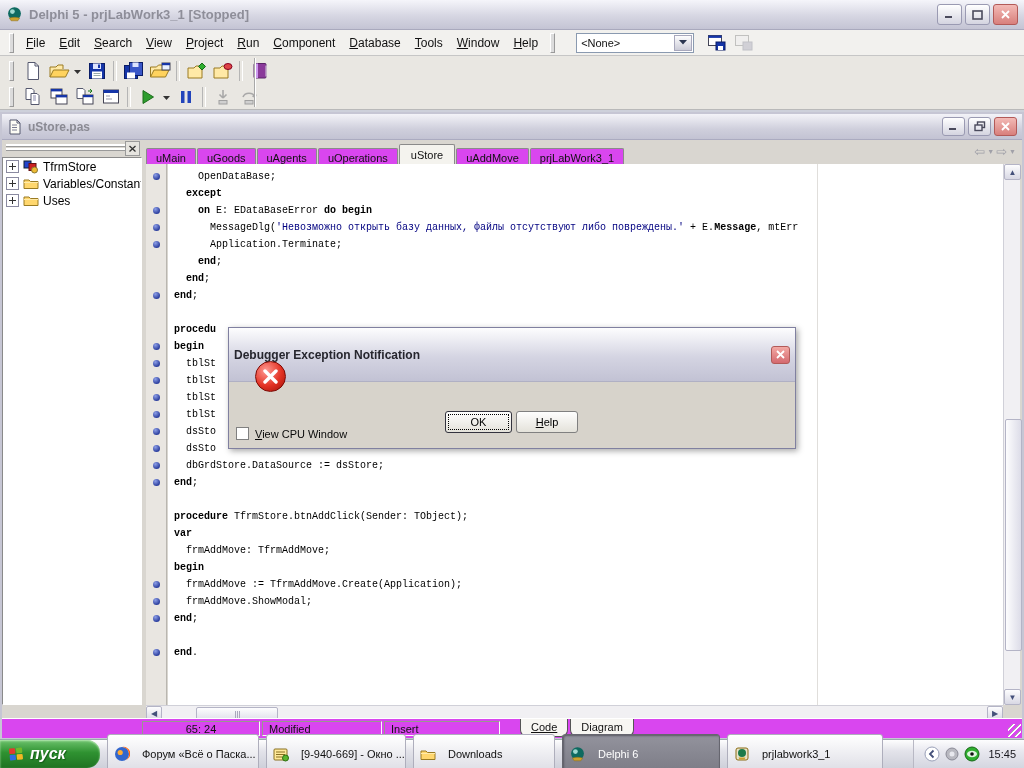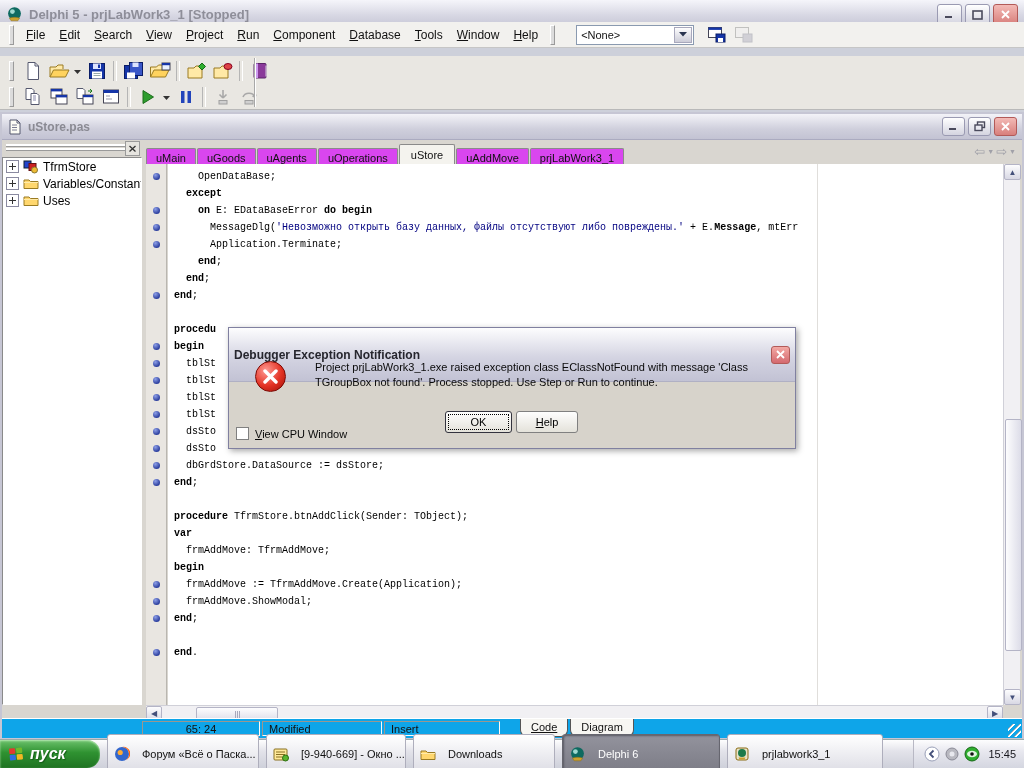--- a/index.html
+++ b/index.html
@@ -7,21 +7,21 @@
           font-family:"Liberation Sans",sans-serif;-webkit-font-smoothing:antialiased;}
   
   .main-title{position:absolute;left:0;top:0;width:1024px;height:30px;
     background:linear-gradient(#f5f5fa,#d6d6e2 55%,#c4c4d4);border-bottom:1px solid #a9a9bd;
     display:flex;align-items:center;padding:0 6px;box-sizing:border-box;}
   .main-title .t{color:#8e8e99;font-weight:bold;font-size:13px;margin-left:6px;white-space:nowrap;}
   .winbtns{margin-left:auto;display:flex;gap:3px;}
   .wbtn{width:23px;height:19px;border:1px solid #9a9ab2;border-radius:3px;
     background:linear-gradient(#ffffff,#d4d4e0);display:flex;align-items:center;justify-content:center;}
   .wbtn.close{background:linear-gradient(#f3bab6,#d87f7c);border-color:#b25a58;}
-  .menubar{position:absolute;left:0;top:22px;width:1024px;height:26px;background:#f2f1ee;
+  .menubar{position:absolute;left:0;top:30px;width:1024px;height:26px;background:#f2f1ee;
     border-bottom:1px solid #c6c6c6;display:flex;align-items:center;font-size:12px;color:#111;
     padding-left:4px;box-sizing:border-box;}
   .grip{width:3px;height:18px;background:#dcdcdc;border:1px solid;border-color:#fff #9a9a9a #9a9a9a #fff;margin:0 5px;flex:none;}
   .menu-item{display:inline-block;padding:3px 7px;white-space:nowrap;}
   .menu-item::first-letter{text-decoration:underline;}
   .combo{margin-left:16px;width:118px;height:20px;border:1px solid #8a9ab0;background:#fff;
     display:flex;align-items:center;font-size:11px;padding-left:4px;position:relative;box-sizing:border-box;flex:none;}
   .combo .dd{position:absolute;right:1px;top:1px;bottom:1px;width:16px;
     background:linear-gradient(#fdfdfe,#ccccd8);border:1px solid #a8a8bc;display:flex;align-items:center;justify-content:center;}
   .mini-tb{display:flex;gap:2px;margin-left:10px;align-items:center;}
@@ -91,21 +91,21 @@
     background:linear-gradient(#fdfdfe,#d8d8e4);display:flex;align-items:center;justify-content:center;
     font-size:8px;color:#44507a;box-sizing:border-box;}
   .vthumb{position:absolute;left:1px;width:15px;border:1px solid #b4b4c6;border-radius:2px;background:linear-gradient(90deg,#fdfdfe,#dcdce8);}
   .hscroll{position:absolute;left:144px;right:19px;top:591px;height:16px;background:#f1f0f3;border-top:1px solid #d0d0d8;box-sizing:border-box;}
   .hbtn{position:absolute;top:0;width:16px;height:15px;border:1px solid #b4b4c6;border-radius:2px;
     background:linear-gradient(#fdfdfe,#d8d8e4);display:flex;align-items:center;justify-content:center;font-size:8px;color:#44507a;box-sizing:border-box;}
   .hthumb{position:absolute;top:1px;height:13px;left:50px;width:80px;border:1px solid #b4b4c6;border-radius:2px;
     background:linear-gradient(#fdfdfe,#dcdce8);display:flex;align-items:center;justify-content:center;gap:1px;}
   .hthumb i{width:1px;height:7px;background:#a8a8bc;}
   
-  .estatus{position:absolute;left:0;right:0;bottom:0;height:19px;background:#0ea5e9;border-top:1px solid #fff;font-size:11px;color:#111;}
+  .estatus{position:absolute;left:0;right:0;bottom:0;height:19px;background:#d946ef;border-top:1px solid #fff;font-size:11px;color:#111;}
   .spanel{position:absolute;top:2px;height:15px;border:1px solid;border-color:#9a978f #fcfcfa #fcfcfa #9a978f;
     display:flex;align-items:center;justify-content:center;box-sizing:border-box;}
   .btabs{position:absolute;left:518px;top:0;height:18px;display:flex;align-items:stretch;gap:2px;}
   .btab{padding:2px 10px 0;border:1px solid #555;border-top:none;border-radius:0 0 7px 7px;background:#f7f6f2;font-size:11px;}
   .btab.sel{text-decoration:underline;}
   .sgrip{position:absolute;right:1px;bottom:1px;width:13px;height:13px;
     background:repeating-linear-gradient(135deg,transparent 0 3px,#aaa 3px 4px,#fff 4px 5px);}
   
   .dialog{position:absolute;left:228px;top:327px;width:568px;height:122px;z-index:40;
     background:#d7d3cb;border:1px solid #8080a0;box-shadow:2px 2px 6px rgba(0,0,0,.35);box-sizing:border-box;}
@@ -650,21 +650,20 @@
           <svg width="11" height="10">
             <path d="M2 1l7 7M9 1l-7 7" stroke="#fff" stroke-width="1.8"></path>
           </svg>
         </div>
     </div>
     <div class="err-icon">
         <svg width="17" height="16">
           <path d="M3 2l11 11M14 2L3 13" stroke="#fff" stroke-width="3.4" stroke-linecap="round"></path>
         </svg>
       </div>
-    <div class="dlg-msg">Project prjLabWork3_1.exe raised exception class EClassNotFound with message 'Class TGroupBox not found'. Process stopped. Use Step or Run to continue.</div>
     <div class="dlg-btn dlg-ok">
         <span>OK</span>
       </div>
     <div class="dlg-btn dlg-help">
         <span>Help</span>
       </div>
     <div class="dlg-cb">
       <span class="cbbox"></span>
       <span>View CPU Window</span>
     </div>

